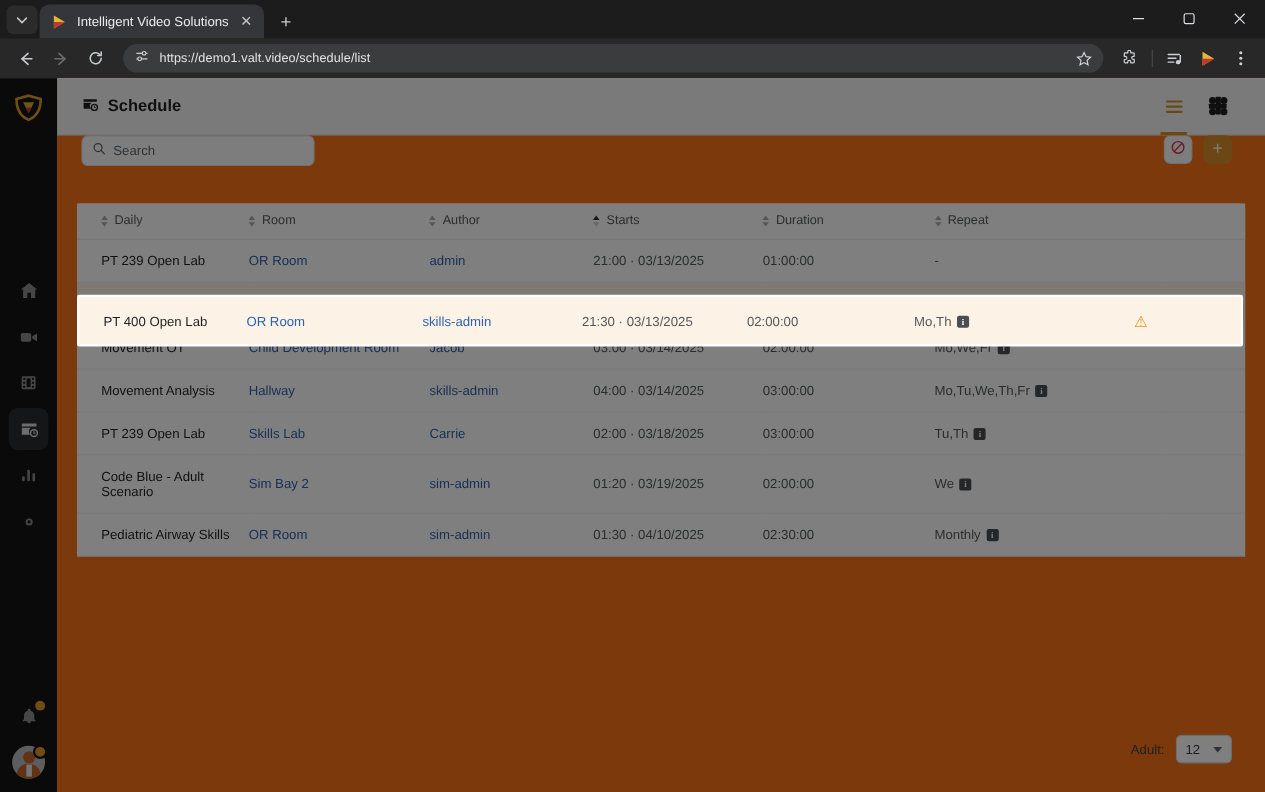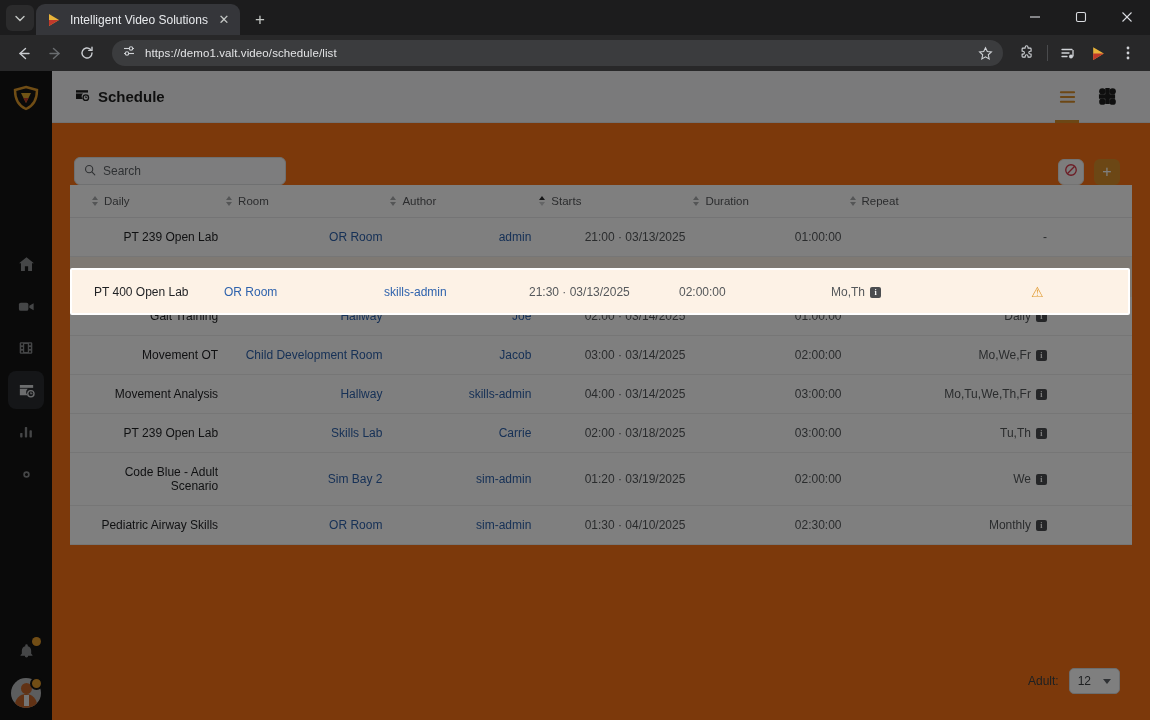--- a/index.html
+++ b/index.html
@@ -90,21 +90,21 @@
 
   .app-header {
     height: 52px; display: flex; align-items: center; padding: 0 30px 0 22px;
     border-bottom: 1px solid #e4e5e7; background: #f4f5f6;
   }
   .page-title { display: flex; align-items: center; gap: 8px; font-size: 15px; font-weight: bold; color: #1f1f1f; }
   .header-actions { margin-left: auto; display: flex; align-items: flex-end; gap: 14px; }
   .view-toggle { position: relative; width: 26px; height: 34px; display: flex; align-items: center; justify-content: center; }
   .view-toggle .underline { position: absolute; bottom: -9px; left: 1px; width: 24px; height: 3px; background: #d98f2b; }
 
-  .toolbar-row { height: 62px; display: flex; align-items: flex-end; padding: 0 30px 0 22px; }
+  .toolbar-row { height: 62px; display: flex; align-items: flex-start; padding: 0 30px 0 22px; }
   .search-box {
     width: 212px; height: 28px; background: #fbfbfc; border: 1px solid #dfe1e3; border-radius: 6px;
     display: flex; align-items: center; gap: 7px; padding: 0 9px;
   }
   .search-input {
     border: none; outline: none; background: transparent; font-size: 12px;
     color: #3c4043; font-family: "Liberation Sans", sans-serif; width: 100%;
   }
   .search-input::placeholder { color: #5f6368; }
   .toolbar-right { margin-left: auto; display: flex; align-items: center; gap: 10px; }
@@ -124,21 +124,21 @@
   th .th-inner { display: flex; align-items: center; gap: 6px; }
   .sort-ico { display: inline-flex; flex-direction: column; gap: 2px; }
   .sort-ico i { display: block; width: 0; height: 0; border-left: 3.5px solid transparent; border-right: 3.5px solid transparent; }
   .sort-ico i.up { border-bottom: 4px solid #a9abad; }
   .sort-ico i.dn { border-top: 4px solid #a9abad; }
   .sort-ico.active i.up { border-bottom-color: #2b2c2e; }
   .sort-ico.active i.dn { border-top-color: #c9cbcd; }
 
   tbody td {
     font-size: 12px; color: #1f2023; padding: 12px 8px 12px 0;
-    border-bottom: 1px solid #eceded; vertical-align: middle; text-align: right;
+    border-bottom: 1px solid #eceded; vertical-align: middle;
   }
   tbody tr td:first-child, thead th:first-child { padding-left: 22px; }
   .link { color: #2f63ad; }
   .cell-room .link { color: #2f63ad; }
   .muted { color: #55585b; }
   .info-badge {
     display: inline-flex; align-items: center; justify-content: center;
     width: 11px; height: 11px; margin-left: 5px; border-radius: 2px;
     background: #4b4d50; color: #fff; font-size: 8px; font-weight: bold;
     vertical-align: 1px; font-family: "Liberation Serif", serif;
@@ -507,29 +507,20 @@
               <tr class="highlight">
                 <td class="">PT 400 Open Lab</td>
                 <td class="cell-room"><span class="link">OR Room</span></td>
                 <td class=""><span class="link">skills-admin</span></td>
                 <td class="muted">21:30 · 03/13/2025</td>
                 <td class="muted">02:00:00</td>
                 <td class="muted">Mo,Th<span class="info-badge">i</span></td>
                 <td class=""><span class="warn-tri">⚠</span></td>
               </tr>
               <tr>
-                <td class="">Gait Training</td>
-                <td class="cell-room"><span class="link">Hallway</span></td>
-                <td class=""><span class="link">Joe</span></td>
-                <td class="muted">02:00 · 03/14/2025</td>
-                <td class="muted">01:00:00</td>
-                <td class="muted">Daily<span class="info-badge">i</span></td>
-                <td class=""></td>
-              </tr>
-              <tr>
                 <td class="">Movement OT</td>
                 <td class="cell-room"><span class="link">Child Development Room</span></td>
                 <td class=""><span class="link">Jacob</span></td>
                 <td class="muted">03:00 · 03/14/2025</td>
                 <td class="muted">02:00:00</td>
                 <td class="muted">Mo,We,Fr<span class="info-badge">i</span></td>
                 <td class=""></td>
               </tr>
               <tr>
                 <td class="">Movement Analysis</td>

